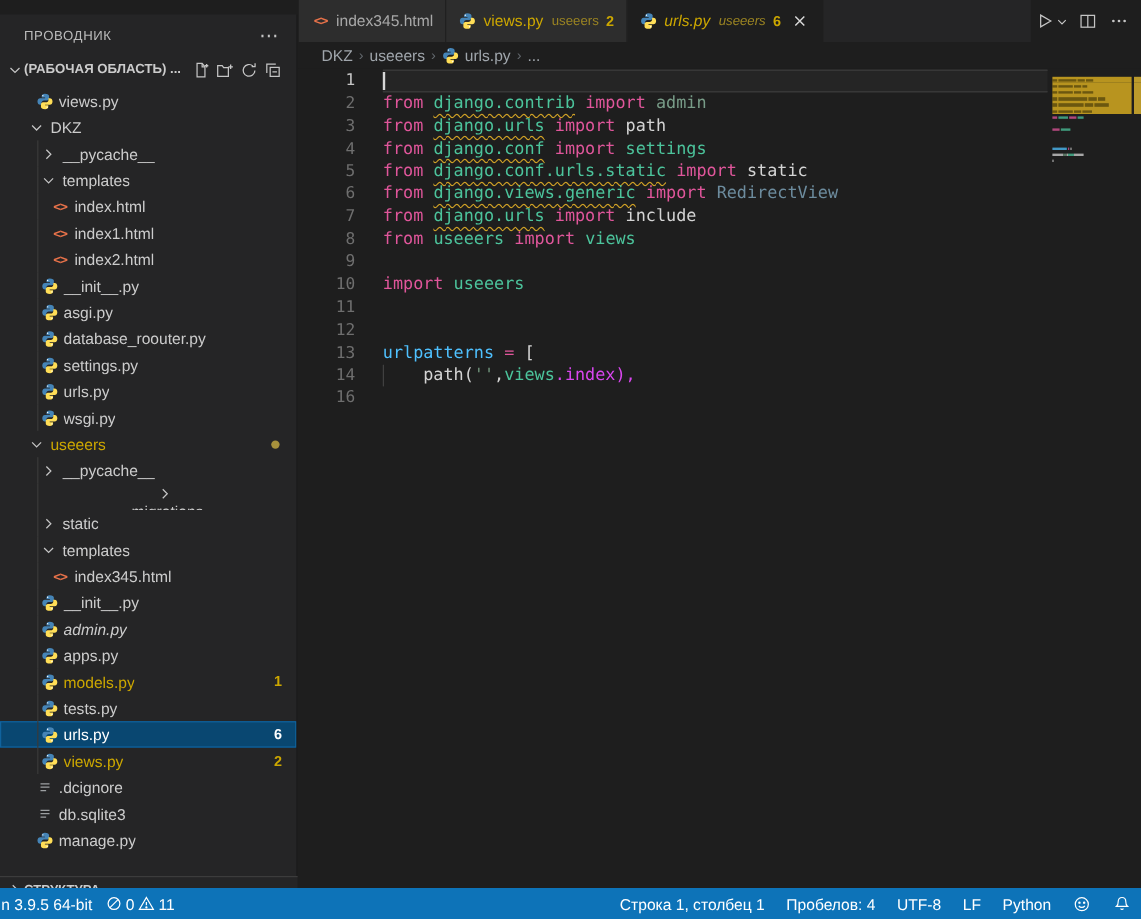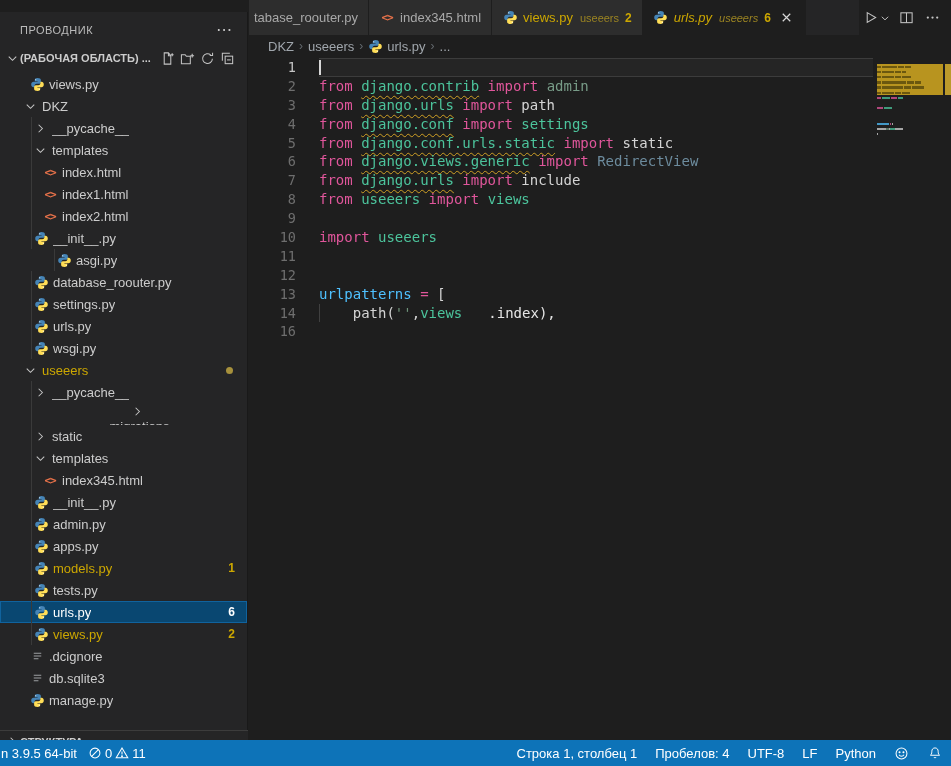--- a/index.html
+++ b/index.html
@@ -204,21 +204,21 @@
           <span class="glyph">
             <svg width="15" height="15" viewBox="0 0 16 16">
               <path fill="#4584b6" d="M7.9 1.1c-1.9 0-2.8.8-2.8 2.1v1.3h3v.6H3.7c-1.3 0-2.4 1.1-2.4 2.9s1.1 2.9 2.4 2.9h1.2V9.2c0-1.2 1-2.1 2.2-2.1h2.7c1 0 1.8-.9 1.8-1.9V3.2c0-1.3-1.2-2.1-3.7-2.1z"></path>
               <circle cx="6.1" cy="2.9" r=".6" fill="#ffffff"></circle>
               <path fill="#ffde57" d="M8.1 14.9c1.9 0 2.8-.8 2.8-2.1v-1.3h-3v-.6h4.4c1.3 0 2.4-1.1 2.4-2.9S13.6 5.1 12.3 5.1h-1.2v1.6c0 1.2-1 2.1-2.2 2.1H6.2c-1 0-1.8.9-1.8 1.9v2.1c0 1.3 1.2 2.1 3.7 2.1z"></path>
               <circle cx="9.9" cy="13.1" r=".6" fill="#ffffff"></circle>
             </svg>
           </span>
           <span class="lbl">__init__.py</span>
         </div>
-        <div class="trow" style="padding-left: 33px; margin-left: 23px;">
+        <div class="trow" style="padding-left: 33px;">
           <i class="guide"></i>
           <span class="glyph">
             <svg width="15" height="15" viewBox="0 0 16 16">
               <path fill="#4584b6" d="M7.9 1.1c-1.9 0-2.8.8-2.8 2.1v1.3h3v.6H3.7c-1.3 0-2.4 1.1-2.4 2.9s1.1 2.9 2.4 2.9h1.2V9.2c0-1.2 1-2.1 2.2-2.1h2.7c1 0 1.8-.9 1.8-1.9V3.2c0-1.3-1.2-2.1-3.7-2.1z"></path>
               <circle cx="6.1" cy="2.9" r=".6" fill="#ffffff"></circle>
               <path fill="#ffde57" d="M8.1 14.9c1.9 0 2.8-.8 2.8-2.1v-1.3h-3v-.6h4.4c1.3 0 2.4-1.1 2.4-2.9S13.6 5.1 12.3 5.1h-1.2v1.6c0 1.2-1 2.1-2.2 2.1H6.2c-1 0-1.8.9-1.8 1.9v2.1c0 1.3 1.2 2.1 3.7 2.1z"></path>
               <circle cx="9.9" cy="13.1" r=".6" fill="#ffffff"></circle>
             </svg>
           </span>
           <span class="lbl">asgi.py</span>
@@ -328,21 +328,21 @@
           <span class="glyph">
             <svg width="15" height="15" viewBox="0 0 16 16">
               <path fill="#4584b6" d="M7.9 1.1c-1.9 0-2.8.8-2.8 2.1v1.3h3v.6H3.7c-1.3 0-2.4 1.1-2.4 2.9s1.1 2.9 2.4 2.9h1.2V9.2c0-1.2 1-2.1 2.2-2.1h2.7c1 0 1.8-.9 1.8-1.9V3.2c0-1.3-1.2-2.1-3.7-2.1z"></path>
               <circle cx="6.1" cy="2.9" r=".6" fill="#ffffff"></circle>
               <path fill="#ffde57" d="M8.1 14.9c1.9 0 2.8-.8 2.8-2.1v-1.3h-3v-.6h4.4c1.3 0 2.4-1.1 2.4-2.9S13.6 5.1 12.3 5.1h-1.2v1.6c0 1.2-1 2.1-2.2 2.1H6.2c-1 0-1.8.9-1.8 1.9v2.1c0 1.3 1.2 2.1 3.7 2.1z"></path>
               <circle cx="9.9" cy="13.1" r=".6" fill="#ffffff"></circle>
             </svg>
           </span>
           <span class="lbl">__init__.py</span>
         </div>
-        <div class="trow" style="padding-left: 33px;">
+        <div class="trow" style="padding-left: 33px; font-style: italic;">
           <i class="guide"></i>
           <span class="glyph">
             <svg width="15" height="15" viewBox="0 0 16 16">
               <path fill="#4584b6" d="M7.9 1.1c-1.9 0-2.8.8-2.8 2.1v1.3h3v.6H3.7c-1.3 0-2.4 1.1-2.4 2.9s1.1 2.9 2.4 2.9h1.2V9.2c0-1.2 1-2.1 2.2-2.1h2.7c1 0 1.8-.9 1.8-1.9V3.2c0-1.3-1.2-2.1-3.7-2.1z"></path>
               <circle cx="6.1" cy="2.9" r=".6" fill="#ffffff"></circle>
               <path fill="#ffde57" d="M8.1 14.9c1.9 0 2.8-.8 2.8-2.1v-1.3h-3v-.6h4.4c1.3 0 2.4-1.1 2.4-2.9S13.6 5.1 12.3 5.1h-1.2v1.6c0 1.2-1 2.1-2.2 2.1H6.2c-1 0-1.8.9-1.8 1.9v2.1c0 1.3 1.2 2.1 3.7 2.1z"></path>
               <circle cx="9.9" cy="13.1" r=".6" fill="#ffffff"></circle>
             </svg>
           </span>
           <span class="lbl">admin.py</span>
@@ -444,23 +444,20 @@
             <path d="M6 4l4 4-4 4"></path>
           </svg>
         </span>
       <span>СТРУКТУРА</span>
     </div>
   </div>
 
   <div class="main">
     <div class="tabbar">
       <div class="tabs">
-          <div class="tab first">
-            <span class="lbl">tabase_roouter.py</span>
-          </div>
           <div class="tab">
             <span class="glyph">
               <span style="color:#e8724a;font-size:11px;font-weight:bold;letter-spacing:-1px;font-family:'DejaVu Sans Mono',monospace">&lt;&gt;</span>
             </span>
             <span class="lbl">index345.html</span>
           </div>
           <div class="tab">
             <span class="glyph">
               <svg width="15" height="15" viewBox="0 0 16 16">
                 <path fill="#4584b6" d="M7.9 1.1c-1.9 0-2.8.8-2.8 2.1v1.3h3v.6H3.7c-1.3 0-2.4 1.1-2.4 2.9s1.1 2.9 2.4 2.9h1.2V9.2c0-1.2 1-2.1 2.2-2.1h2.7c1 0 1.8-.9 1.8-1.9V3.2c0-1.3-1.2-2.1-3.7-2.1z"></path>
@@ -584,21 +581,21 @@
           <div class="cl">
             <span class="ln">12</span>
             <div class="lc"></div>
           </div>
           <div class="cl">
             <span class="ln">13</span>
             <div class="lc"><span class="tok" style="color: rgb(79, 193, 255);">urlpatterns</span><span class="tok" style="color: rgb(212, 212, 212);"> </span><span class="tok" style="color: rgb(224, 86, 155);">=</span><span class="tok" style="color: rgb(212, 212, 212);"> </span><span class="tok" style="color: rgb(212, 212, 212);">[</span></div>
           </div>
           <div class="cl">
             <span class="ln">14</span>
-            <div class="lc"><span class="ig"></span><span class="tok" style="color: rgb(212, 212, 212);">    path(</span><span class="tok" style="color: rgb(110, 145, 121);">''</span><span class="tok" style="color: rgb(212, 212, 212);">,</span><span class="tok" style="color: rgb(76, 196, 156);">views</span><span class="tok" style="color: #e5e5e5; margin-left: 26px;">.index),</span></div>
+            <div class="lc"><span class="ig"></span><span class="tok" style="color: rgb(212, 212, 212);">    path(</span><span class="tok" style="color: rgb(110, 145, 121);">''</span><span class="tok" style="color: rgb(212, 212, 212);">,</span><span class="tok" style="color: rgb(76, 196, 156);">views</span><span class="tok" style="color: #d946ef;">.index),</span></div>
           </div>
           <div class="cl">
             <span class="ln">16</span>
             <div class="lc"></div>
           </div>
         </div>
       <div class="minimap">
           <div class="mrow"></div>
           <div class="mrow warn">
             <span class="mbar" style="width: 4.2px; background: rgba(30, 25, 0, 0.5);"></span>

